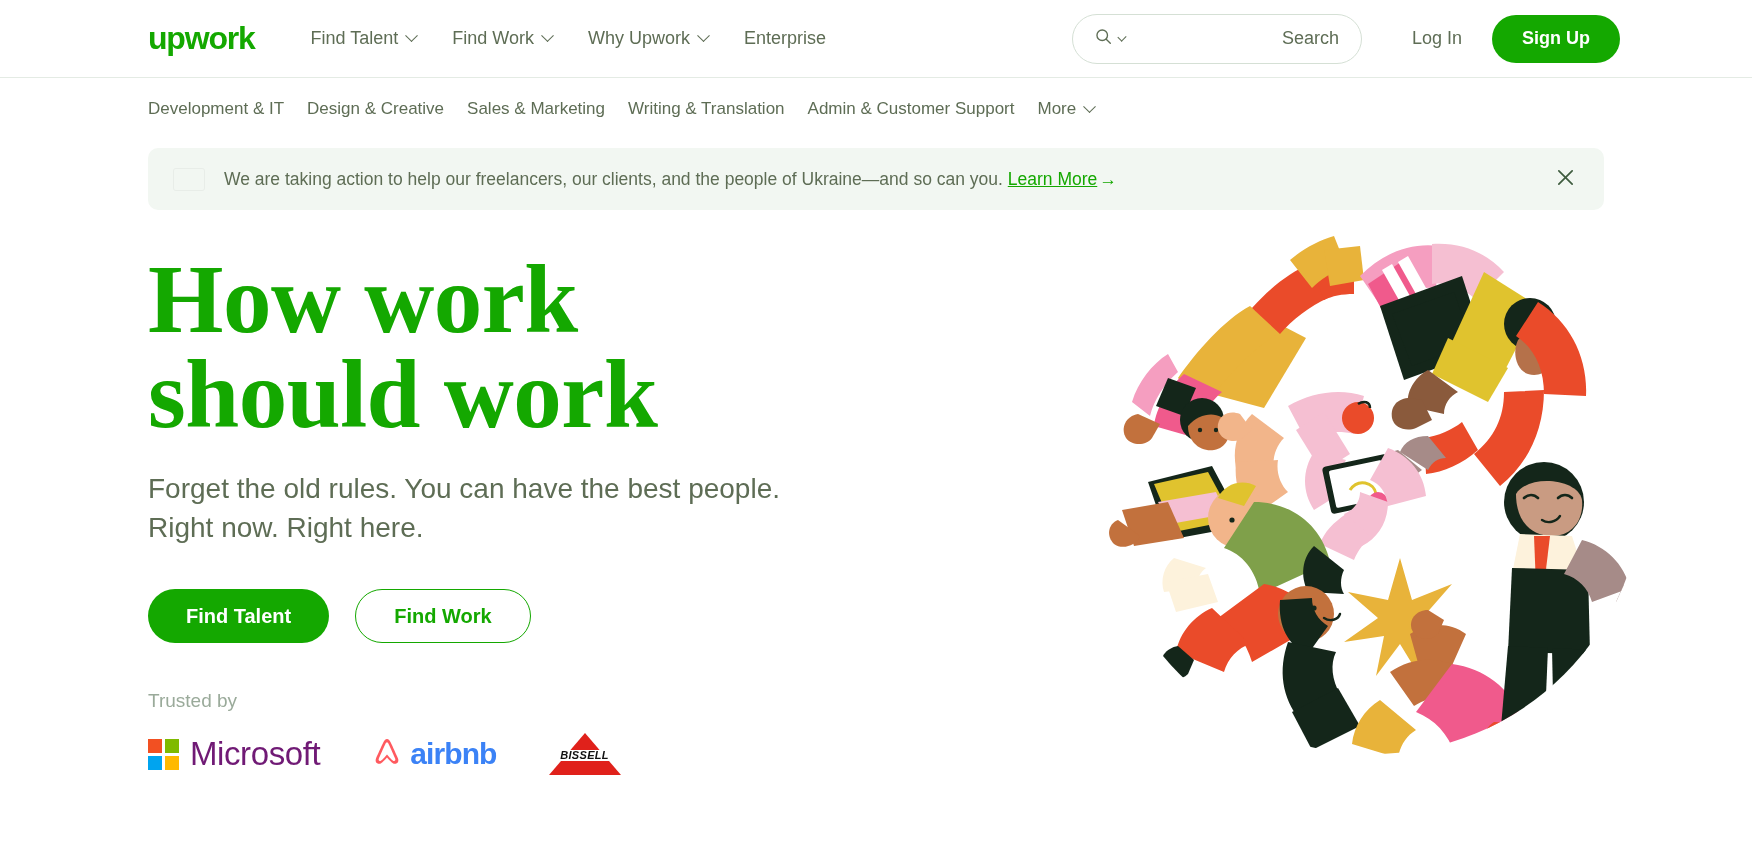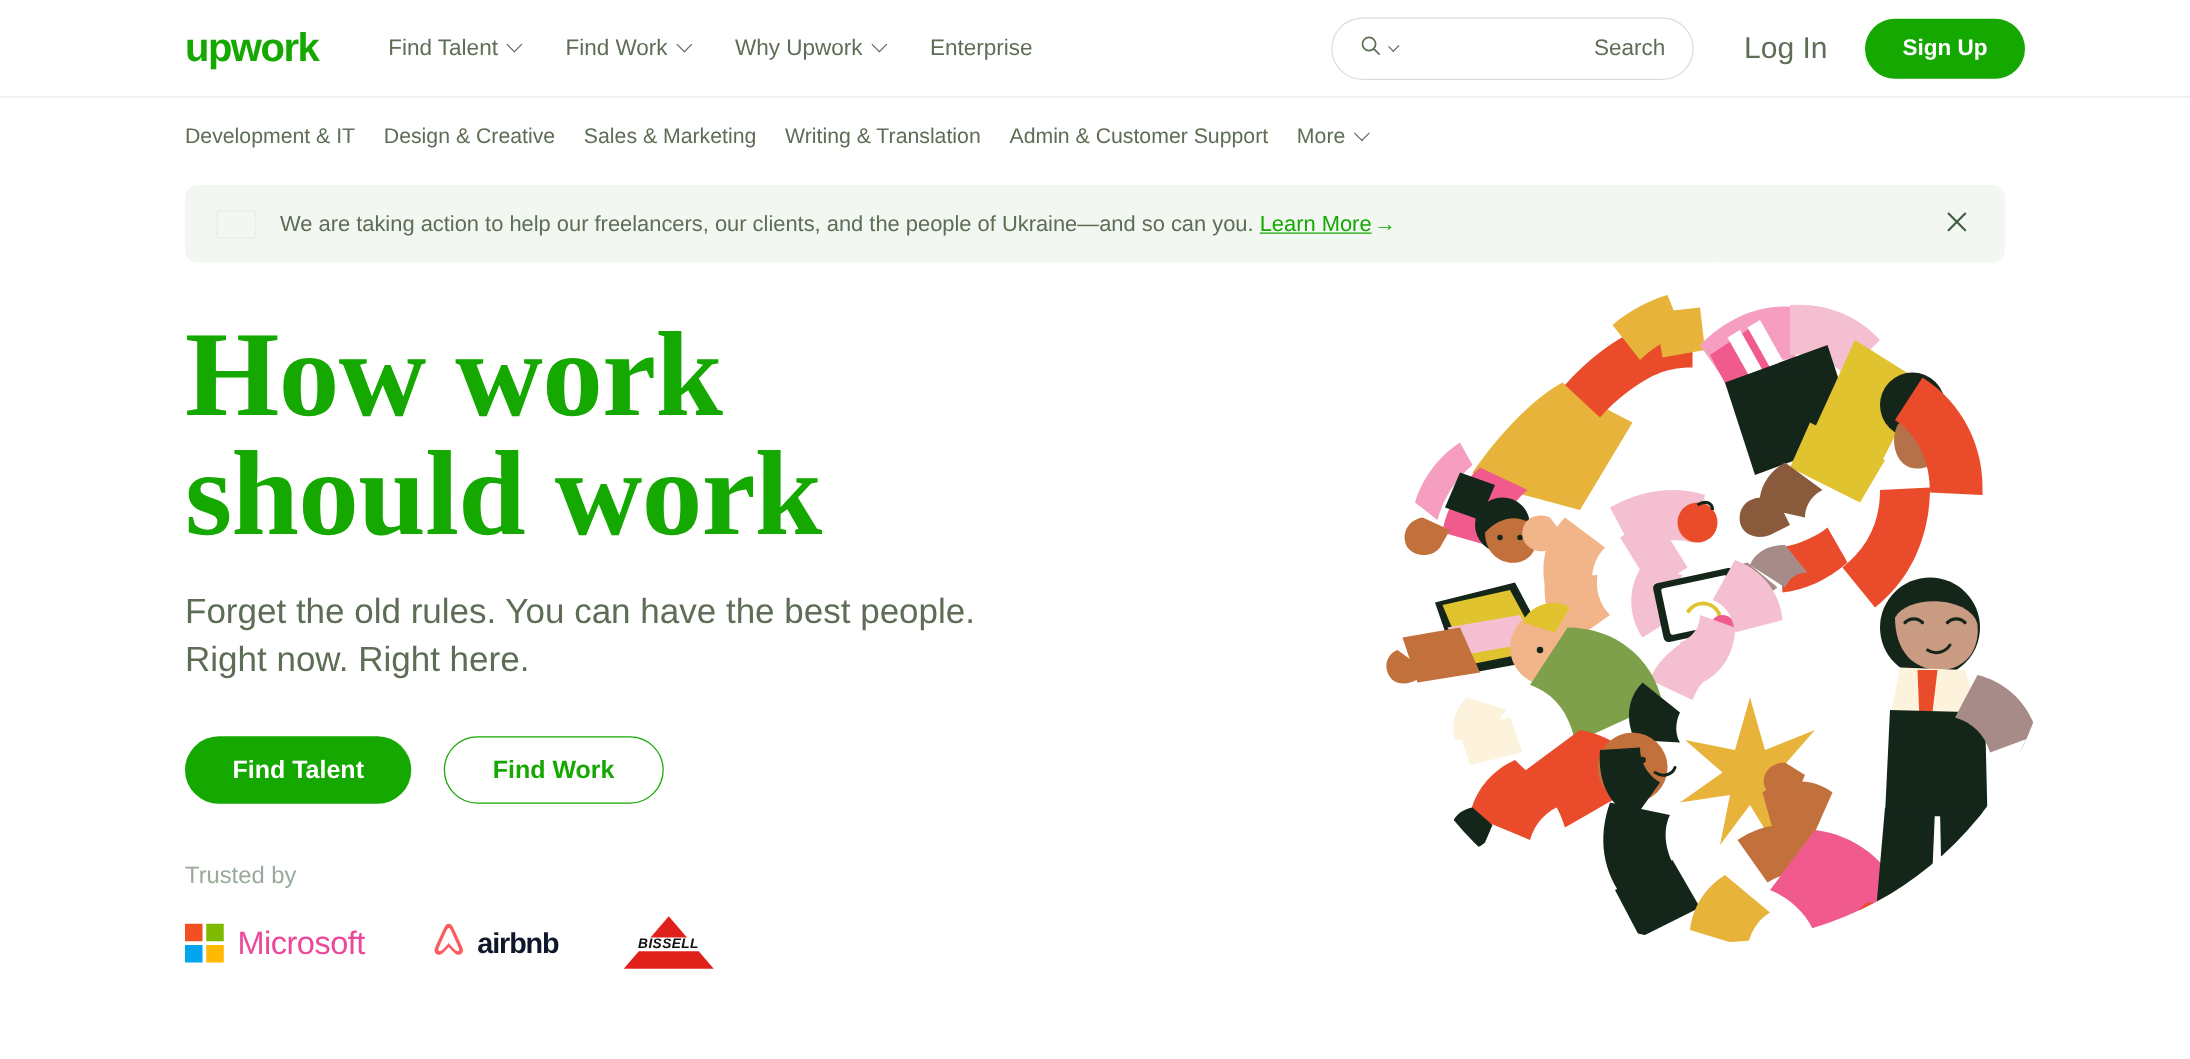--- a/index.html
+++ b/index.html
@@ -48,21 +48,21 @@
     border-right: 1.5px solid #5e6d55; border-bottom: 1.5px solid #5e6d55;
     transform: rotate(45deg) translate(-1px,-1px);
   }
   .search-input {
     border: none; outline: none; background: transparent;
     font-family: "Liberation Sans", sans-serif;
     font-size: 18px; color: #5e6d55; width: 100%; text-align: right;
   }
   .search-input::placeholder { color: #5e6d55; opacity: 1; }
   .login-link {
-    margin-left: 40px; font-size: 24px; color: #5e6d55;
+    margin-left: 50px; font-size: 18px; color: #5e6d55;
     cursor: pointer; white-space: nowrap;
   }
   .signup-btn {
     margin-left: 30px; background: #14a800; color: #fff;
     border: none; border-radius: 26px;
     font-family: "Liberation Sans", sans-serif;
     font-size: 18px; font-weight: 700;
     padding: 0 30px; height: 48px; cursor: pointer; white-space: nowrap;
   }
 
@@ -137,25 +137,25 @@
   }
   .brand-logo { display: flex; align-items: center; height: 40px; }
 
   
   .ms-squares {
     display: grid; grid-template-columns: 14px 14px; grid-template-rows: 14px 14px;
     gap: 3px; margin-right: 11px;
   }
   .ms-q1 { background: #f25022; } .ms-q2 { background: #7fba00; }
   .ms-q3 { background: #00a4ef; } .ms-q4 { background: #ffb900; }
-  .ms-word { font-size: 26px; color: #ec4899; letter-spacing: -0.4px; text-align: right; }
+  .ms-word { font-size: 33px; color: #701a75; letter-spacing: -0.4px; text-align: right; }
 
   
   .abnb-word {
-    font-size: 23px; font-weight: 700; color: #0f172a;
+    font-size: 30px; font-weight: 700; color: #3b82f6;
     letter-spacing: -0.9px; margin-left: 8px;
   }
   
   .gd-word {
     font-size: 26px; font-weight: 700; color: #111; letter-spacing: -0.9px;
     margin-left: 7px;
   }
   .gd-tm { font-size: 9px; vertical-align: super; font-weight: 400; }
   
   .bissell { position: relative; width: 72px; height: 42px; }

